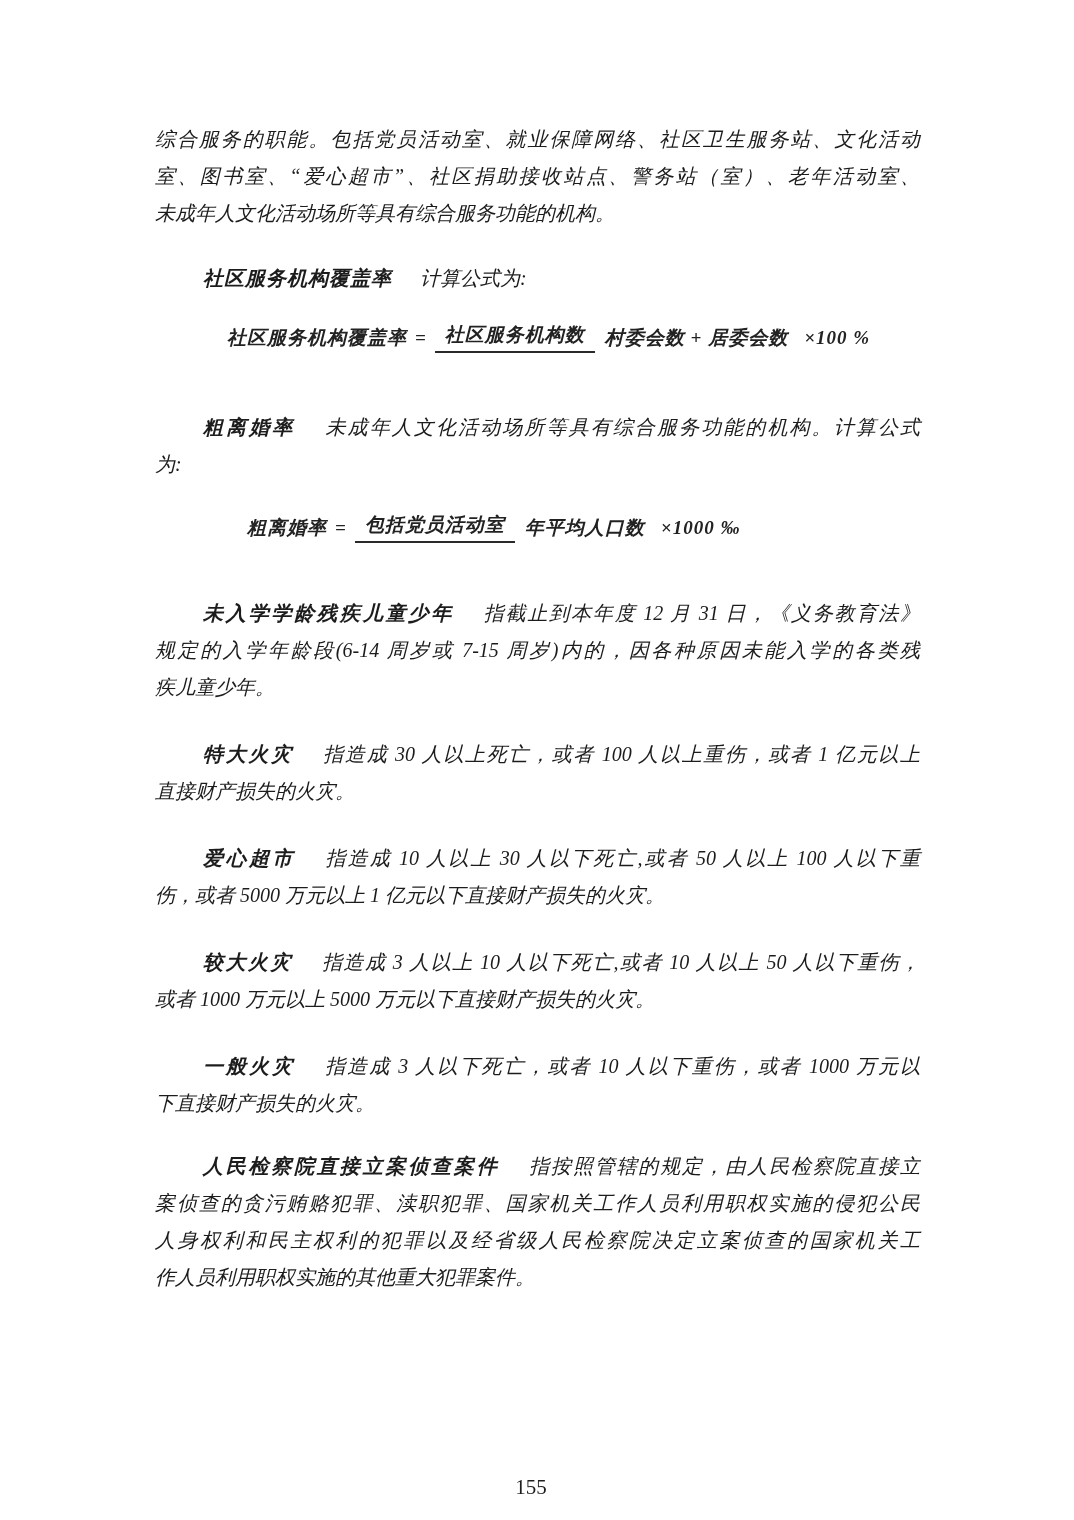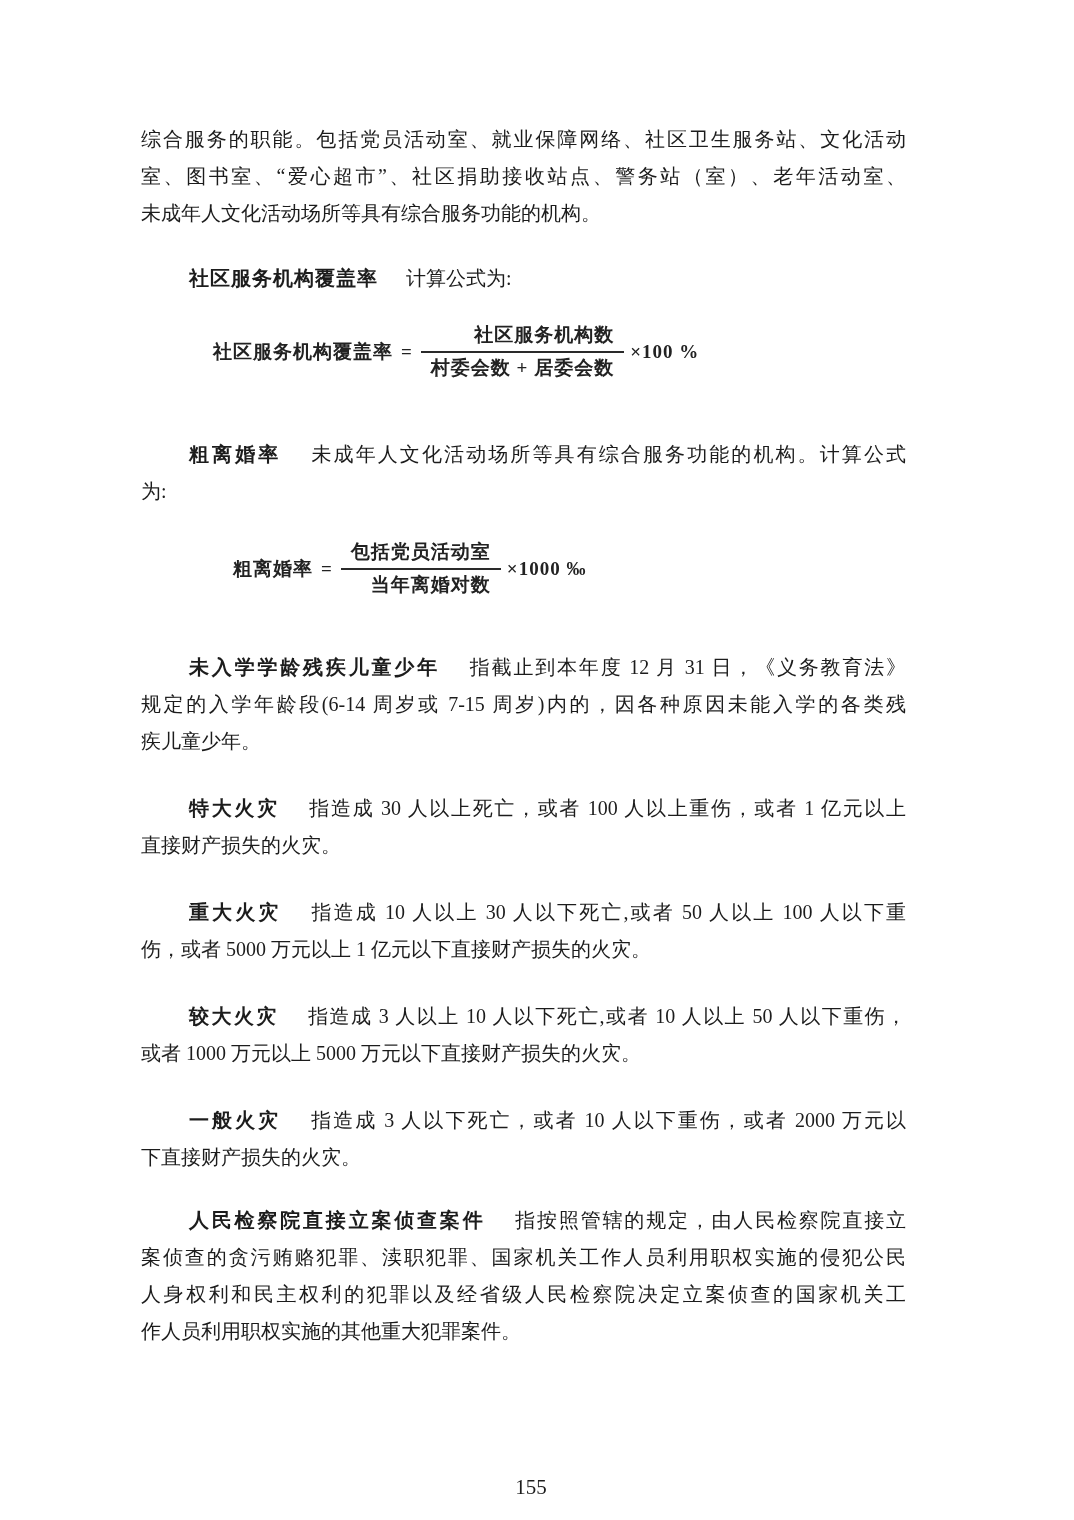--- a/index.html
+++ b/index.html
@@ -8,25 +8,26 @@
     position: relative;
     width: 1074px;
     height: 1520px;
     background: #ffffff;
     font-family: "Liberation Serif", "DejaVu Serif", serif;
     color: #1c1c1c;
     overflow: hidden;
   }
   .content {
     position: absolute;
-    left: 141px;
+    left: 155px;
     top: 121px;
     width: 765px;
     font-size: 20px;
     line-height: 37px;
+    font-style: italic;
   }
   .line { display: block; }
   .line.full {
     text-align: justify;
     text-align-last: justify;
   }
   .entry { margin-top: 30px; }
   .entry.first-entry { margin-top: 28px; }
   .entry.last-entry { margin-top: 26px; }
   .line.indent { text-indent: 48px; margin-top: 19px; }
@@ -44,22 +45,21 @@
     color: #222222;
     font-weight: 600;
     letter-spacing: 1px;
   }
   .formula.f1 { margin: 26px 0 56px; padding-left: 72px; }
   .formula.f2 { margin: 30px 0 52px; padding-left: 92px; }
   .f-lhs { margin-right: 8px; }
   .f-eq { margin-right: 8px; }
   .frac {
     display: inline-flex;
-    flex-direction: column;
-    text-align: right;
+    text-align: center;
     margin-right: 6px;
   }
   .f-num {
     border-bottom: 2px solid #2a2a2a;
     padding: 0 10px 4px;
   }
   .f-den { padding: 3px 10px 0; }
   .page-number {
     position: absolute;
     left: 0;
@@ -99,48 +99,48 @@
     <div class="entry" style="margin-top:0">
       <div class="line full indent"><span class="term">粗离婚率</span><span class="term-gap"></span><span>未成年人文化活动场所等具有综合服务功能的机构。计算公式</span></div>
       <div class="line">为:</div>
     </div>
 
     <div class="formula f2">
       <span class="f-lhs">粗离婚率</span>
       <span class="f-eq">=</span>
       <span class="frac">
         <span class="f-num">包括党员活动室</span>
-        <span class="f-den">当年离婚对数</span>
+        <span class="f-den">年平均人口数</span>
       </span>
       <span class="f-mult">×1000 ‰</span>
     </div>
 
     <div class="entry" style="margin-top:0">
       <div class="line full indent"><span class="term">未入学学龄残疾儿童少年</span><span class="term-gap"></span><span>指截止到本年度 12 月 31 日，《义务教育法》</span></div>
       <div class="line full">规定的入学年龄段(6-14 周岁或 7-15 周岁)内的，因各种原因未能入学的各类残</div>
       <div class="line">疾儿童少年。</div>
     </div>
 
     <div class="entry">
       <div class="line full indent"><span class="term">特大火灾</span><span class="term-gap"></span><span>指造成 30 人以上死亡，或者 100 人以上重伤，或者 1 亿元以上</span></div>
       <div class="line">直接财产损失的火灾。</div>
     </div>
 
     <div class="entry">
-      <div class="line full indent"><span class="term">重大火灾</span><span class="term-gap"></span><span>指造成 10 人以上 30 人以下死亡,或者 50 人以上 100 人以下重</span></div>
+      <div class="line full indent"><span class="term">爱心超市</span><span class="term-gap"></span><span>指造成 10 人以上 30 人以下死亡,或者 50 人以上 100 人以下重</span></div>
       <div class="line">伤，或者 5000 万元以上 1 亿元以下直接财产损失的火灾。</div>
     </div>
 
     <div class="entry">
       <div class="line full indent"><span class="term">较大火灾</span><span class="term-gap"></span><span>指造成 3 人以上 10 人以下死亡,或者 10 人以上 50 人以下重伤，</span></div>
       <div class="line">或者 1000 万元以上 5000 万元以下直接财产损失的火灾。</div>
     </div>
 
     <div class="entry">
-      <div class="line full indent"><span class="term">一般火灾</span><span class="term-gap"></span><span>指造成 3 人以下死亡，或者 10 人以下重伤，或者 2000 万元以</span></div>
+      <div class="line full indent"><span class="term">一般火灾</span><span class="term-gap"></span><span>指造成 3 人以下死亡，或者 10 人以下重伤，或者 1000 万元以</span></div>
       <div class="line">下直接财产损失的火灾。</div>
     </div>
 
     <div class="entry last-entry">
       <div class="line full indent"><span class="term">人民检察院直接立案侦查案件</span><span class="term-gap"></span><span>指按照管辖的规定，由人民检察院直接立</span></div>
       <div class="line full">案侦查的贪污贿赂犯罪、渎职犯罪、国家机关工作人员利用职权实施的侵犯公民</div>
       <div class="line full">人身权利和民主权利的犯罪以及经省级人民检察院决定立案侦查的国家机关工</div>
       <div class="line">作人员利用职权实施的其他重大犯罪案件。</div>
     </div>
 

